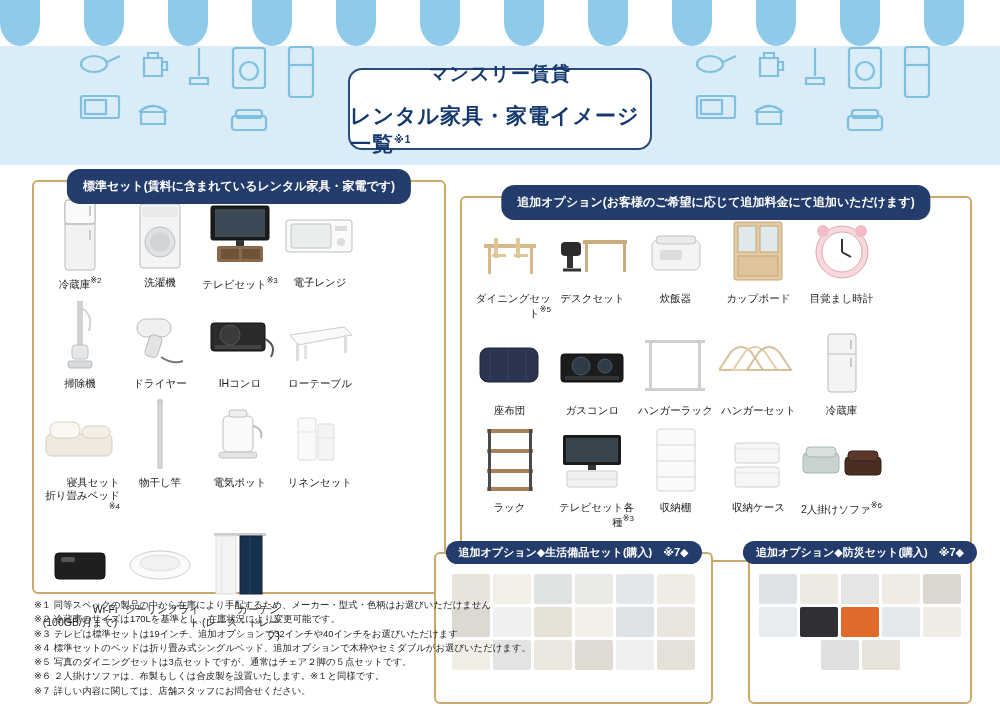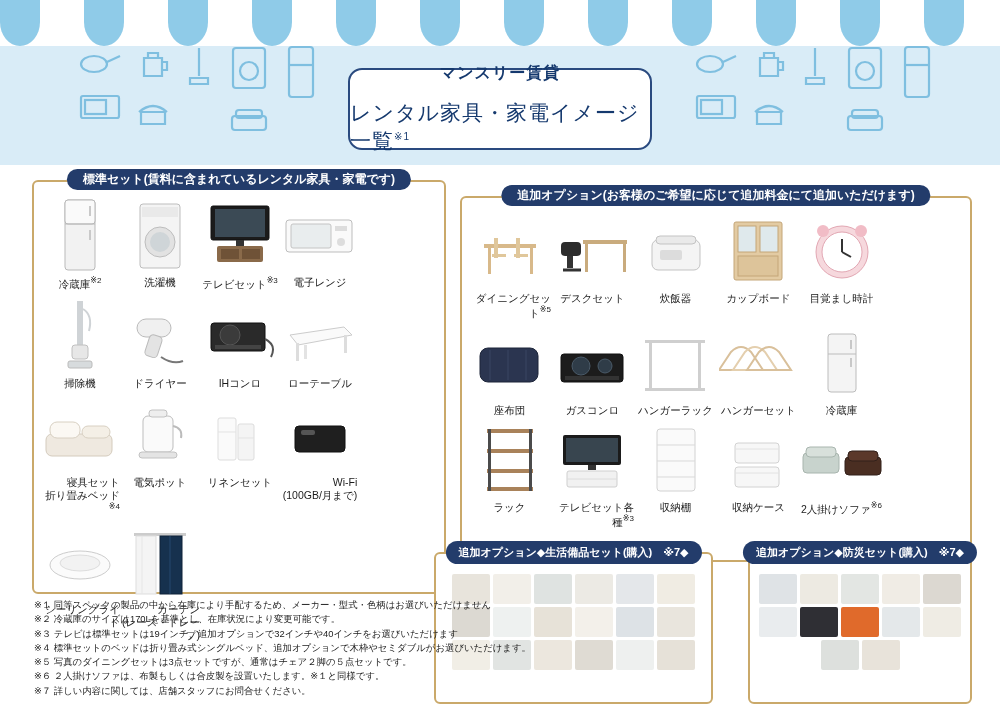--- a/index.html
+++ b/index.html
@@ -34,41 +34,41 @@
   .scallop:nth-child(even){background:#ffffff;}
   .headline{
     position:absolute;left:50%;top:68px;transform:translateX(-50%);
     width:300px;height:78px;
     background:#ffffff;
     border:2px solid #2a4a7f;
     border-radius:14px;
     display:flex;flex-direction:column;align-items:center;justify-content:center;
     box-shadow:0 0 0 3px #d9ecf7;
   }
-  .headline .l1{font-size:16px;color:#15396e;font-weight:bold;letter-spacing:1px;}
-  .headline .l2{font-size:21px;color:#15396e;font-weight:normal;letter-spacing:1px;margin-top:15px;}
+  .headline .l1{font-size:19px;color:#15396e;font-weight:bold;letter-spacing:1px;}
+  .headline .l2{font-size:21px;color:#15396e;font-weight:bold;letter-spacing:1px;margin-top:15px;}
   .headline .l2 sup{font-size:10px;}
   .hdr-icons{position:absolute;top:44px;height:110px;display:flex;align-items:flex-start;gap:14px;}
   .hdr-icons.left{left:78px;}
   .hdr-icons.right{right:66px;}
   .hdr-icons .col{display:flex;flex-direction:column;gap:10px;align-items:center;}
   .ic{stroke:#7fbfe0;fill:none;stroke-width:2.2;}
 
   
   .panel{
     position:absolute;
     border:2px solid #caa96a;
     border-radius:6px;
     background:#ffffff;
   }
   .panel-title{
     position:absolute;top:-13px;left:50%;transform:translateX(-50%);
     background:#233c6b;color:#ffffff;
     font-size:12px;font-weight:bold;
-    padding:2px 16px;border-radius:13px;white-space:nowrap;
+    padding:9px 16px;border-radius:13px;white-space:nowrap;
   }
   .panel-title.small{font-size:11px;padding:4px 13px;}
 
   #standard{left:32px;top:180px;width:410px;height:410px;}
   #options{left:460px;top:196px;width:508px;height:362px;}
   #daily{left:434px;top:552px;width:275px;height:148px;}
   #disaster{left:748px;top:552px;width:220px;height:148px;}
 
   .grid{display:flex;flex-wrap:wrap;padding:14px 6px 4px;}
   .cell{display:flex;flex-direction:column;align-items:center;}
@@ -336,20 +336,29 @@
         <svg width="80" height="74">
             <rect x="6" y="36" width="66" height="22" rx="6" fill="#efe9e0" stroke="#d4cbbd"></rect>
             <rect x="10" y="24" width="30" height="16" rx="7" fill="#fbf8f3" stroke="#d8d0c2"></rect>
             <rect x="42" y="28" width="28" height="12" rx="6" fill="#f4efe6" stroke="#d8d0c2"></rect>
           </svg>
       </div>
       <div class="cap"><span>寝具セット
 折り畳みベッド</span><sup>※4</sup></div>
     </div>
 
+    <div class="cell">
+      <div class="art">
+        <svg width="30" height="74">
+            <rect x="13" y="2" width="4" height="68" fill="#d8d8d8" stroke="#c0c0c0"></rect>
+            <circle cx="15" cy="4" r="3" fill="#cfcfcf"></circle>
+          </svg>
+      </div>
+      <div class="cap">物干し竿</div>
+    </div>
 
     <div class="cell">
       <div class="art">
         <svg width="62" height="74">
             <rect x="14" y="18" width="30" height="36" rx="5" fill="#fafafa" stroke="#bdbdbd"></rect>
             <rect x="10" y="54" width="38" height="6" rx="3" fill="#e4e4e4" stroke="#c2c2c2"></rect>
             <rect x="20" y="12" width="18" height="7" rx="3" fill="#eee" stroke="#c2c2c2"></rect>
             <path d="M44 28 q10 2 8 12" stroke="#bbb" fill="none" stroke-width="2"></path>
           </svg>
       </div>

